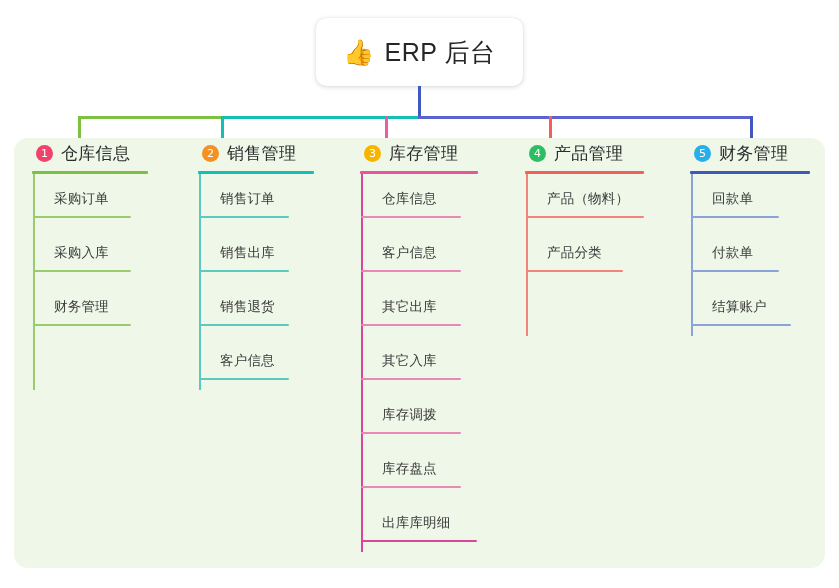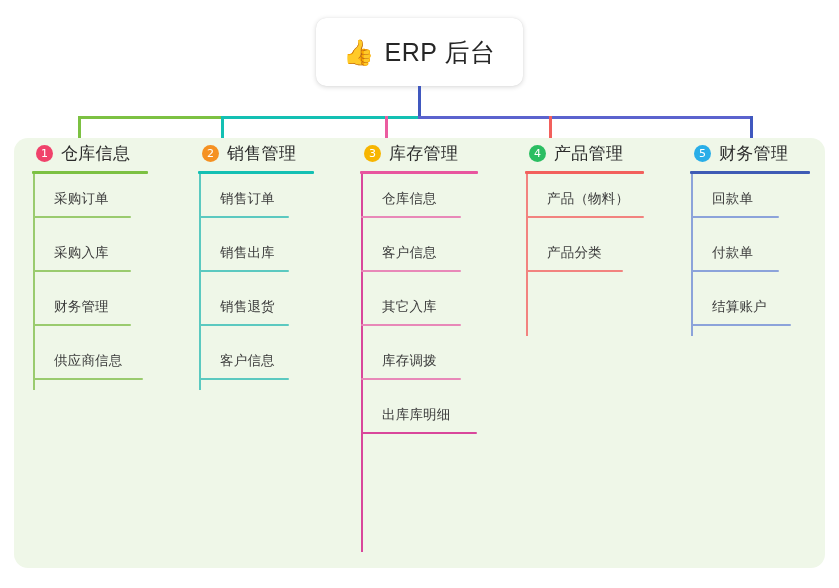--- a/index.html
+++ b/index.html
@@ -174,24 +174,20 @@
           <span class="item-underline" style="width:98px; background:#9ACB6E;"></span>
         </div>
         <div class="item">
           <span class="item-label">采购入库</span>
           <span class="item-underline" style="width:98px; background:#9ACB6E;"></span>
         </div>
         <div class="item">
           <span class="item-label">财务管理</span>
           <span class="item-underline" style="width:98px; background:#9ACB6E;"></span>
         </div>
-        <div class="item">
-          <span class="item-label">供应商信息</span>
-          <span class="item-underline" style="width:110px; background:#9ACB6E;"></span>
-        </div>
       </div>
     </div>
 
     <div class="column" style="left:184px;">
       <div class="col-header">
         <span class="badge" style="background:#F59122;">2</span>
         <span class="col-title">销售管理</span>
       </div>
       <div class="col-underline" style="width:116px; background:#13C0B3;"></div>
       <div class="col-trunk" style="left:1px; height:216px; background:#5BC9C0;"></div>
@@ -225,25 +221,33 @@
       <div class="items">
         <div class="item">
           <span class="item-label">仓库信息</span>
           <span class="item-underline" style="width:100px; background:#E888B8;"></span>
         </div>
         <div class="item">
           <span class="item-label">客户信息</span>
           <span class="item-underline" style="width:100px; background:#E888B8;"></span>
         </div>
         <div class="item">
+          <span class="item-label">其它出库</span>
+          <span class="item-underline" style="width:100px; background:#E888B8;"></span>
+        </div>
+        <div class="item">
           <span class="item-label">其它入库</span>
           <span class="item-underline" style="width:100px; background:#E888B8;"></span>
         </div>
         <div class="item">
           <span class="item-label">库存调拨</span>
+          <span class="item-underline" style="width:100px; background:#E888B8;"></span>
+        </div>
+        <div class="item">
+          <span class="item-label">库存盘点</span>
           <span class="item-underline" style="width:100px; background:#E888B8;"></span>
         </div>
         <div class="item">
           <span class="item-label">出库库明细</span>
           <span class="item-underline" style="width:116px; background:#D9479B;"></span>
         </div>
       </div>
     </div>
 
     <div class="column" style="left:511px;">

